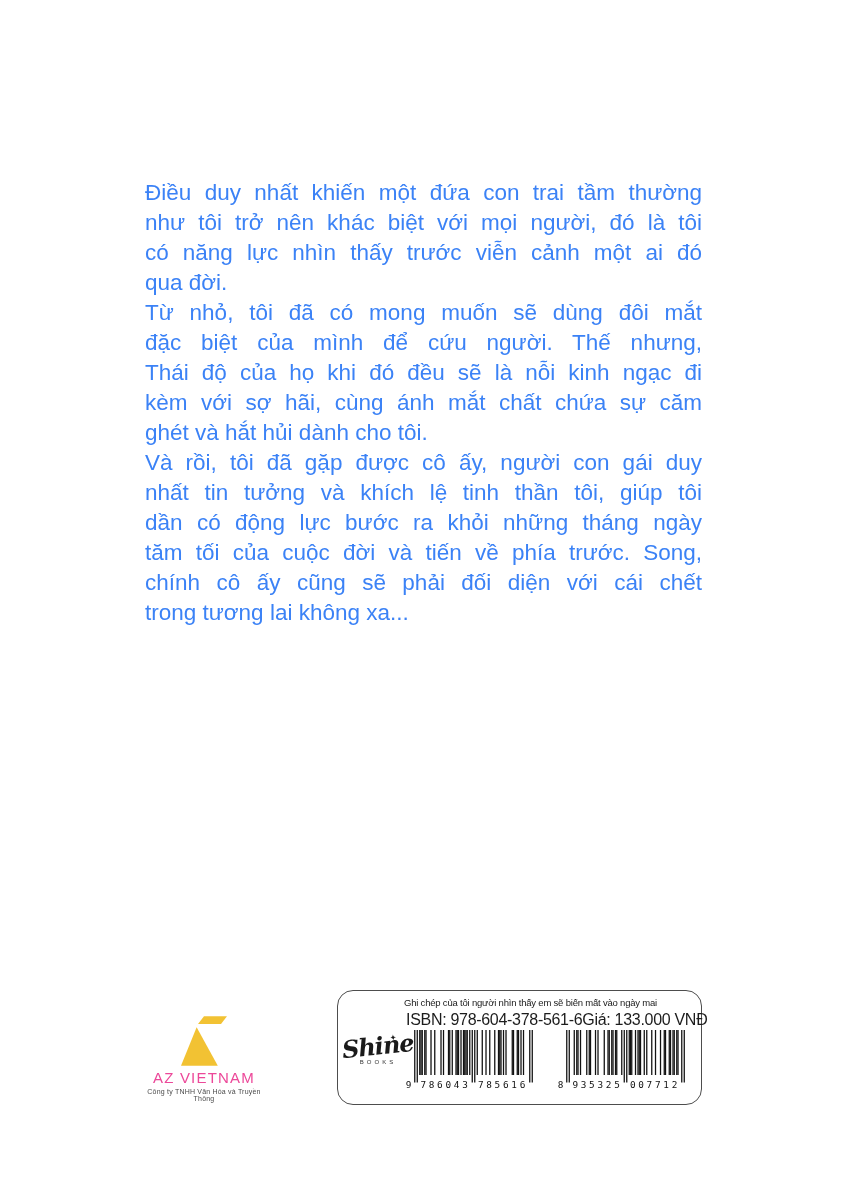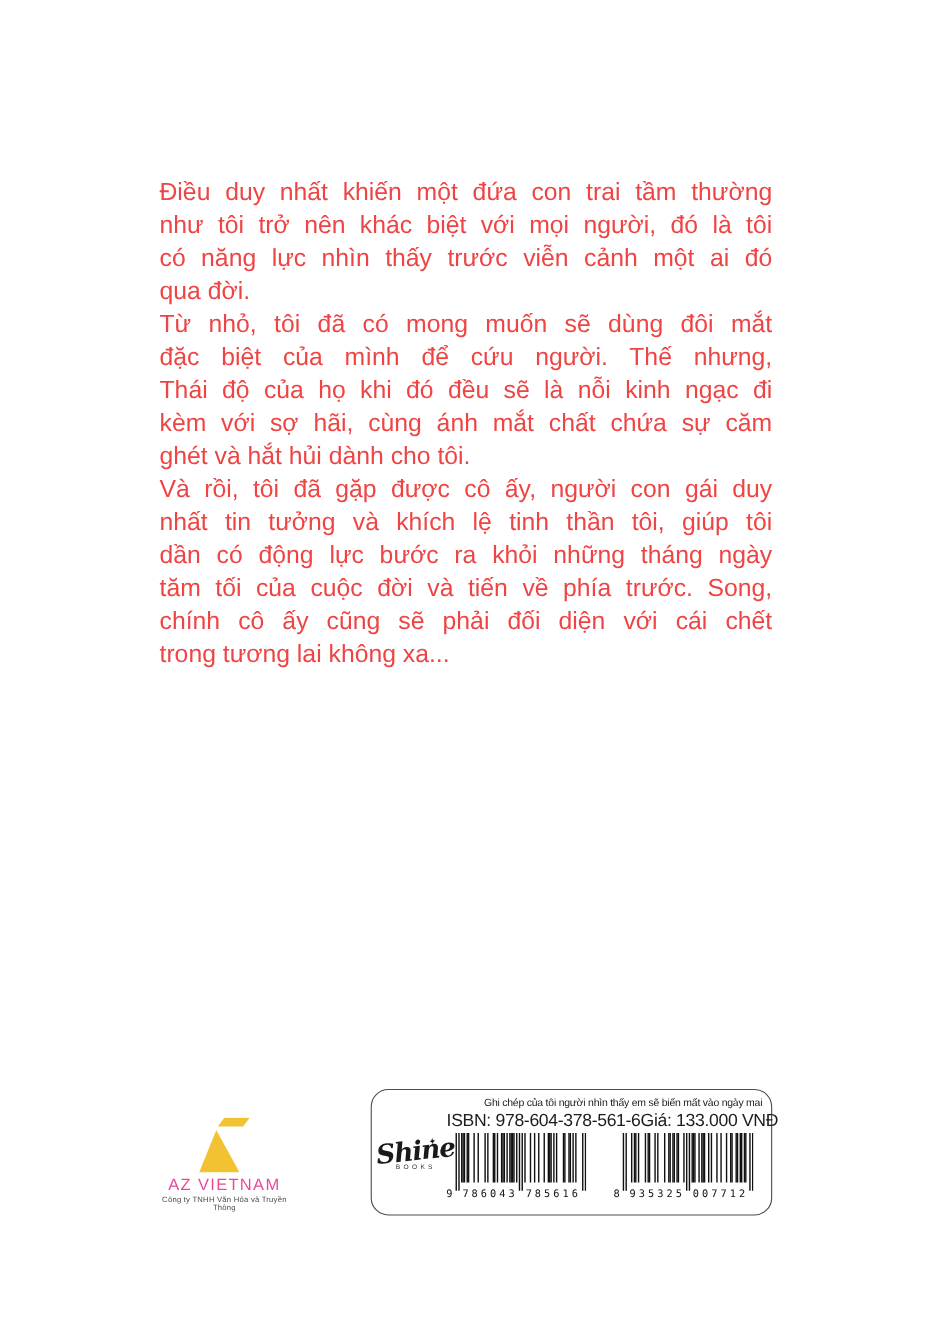--- a/index.html
+++ b/index.html
@@ -2,22 +2,22 @@
 <html><head>
 <meta charset="utf-8">
 <style>
   html,body{margin:0;padding:0;}
   body{
     width:846px;height:1200px;position:relative;background:#ffffff;
     font-family:"Liberation Sans", sans-serif;overflow:hidden;
   }
   
   .synopsis{
-    position:absolute;left:145px;top:160px;width:557px;
-    font-size:22.5px;line-height:30px;color:#ef4444;
+    position:absolute;left:145px;top:178px;width:557px;
+    font-size:22.5px;line-height:30px;color:#3b82f6;
     letter-spacing:0px;
   }
   .ln{text-align:justify;text-align-last:justify;white-space:normal;}
   .ln.end{text-align-last:left;}
   
   .publisher{
     position:absolute;left:146px;top:1016px;width:116px;text-align:center;
   }
   .publisher svg{display:block;margin:0 auto;}
   .publisher-name{
@@ -25,21 +25,21 @@
   }
   .publisher-sub{
     margin-top:2px;font-size:7px;letter-spacing:0.2px;color:#4a4a4a;
   }
   
   .barcode-box{
     position:absolute;left:337px;top:990px;width:365px;height:115px;
     border:1.5px solid #4d4d4d;border-radius:16px;background:#fff;box-sizing:border-box;
   }
   .box-title{
-    margin:6px 8px 0 66px;text-align:right;
+    margin:6px 8px 0 66px;text-align:left;
     font-size:9.5px;letter-spacing:-0.2px;color:#1a1a1a;font-weight:400;white-space:nowrap;
   }
   .isbn-row{
     display:flex;justify-content:space-between;
     margin:3px 10px 0 68px;
     font-size:16px;letter-spacing:-0.3px;color:#1c1c1c;white-space:nowrap;
   }
   .shine-logo{
     position:absolute;left:4px;top:44px;width:62px;text-align:center;color:#1a1a1a;
   }

